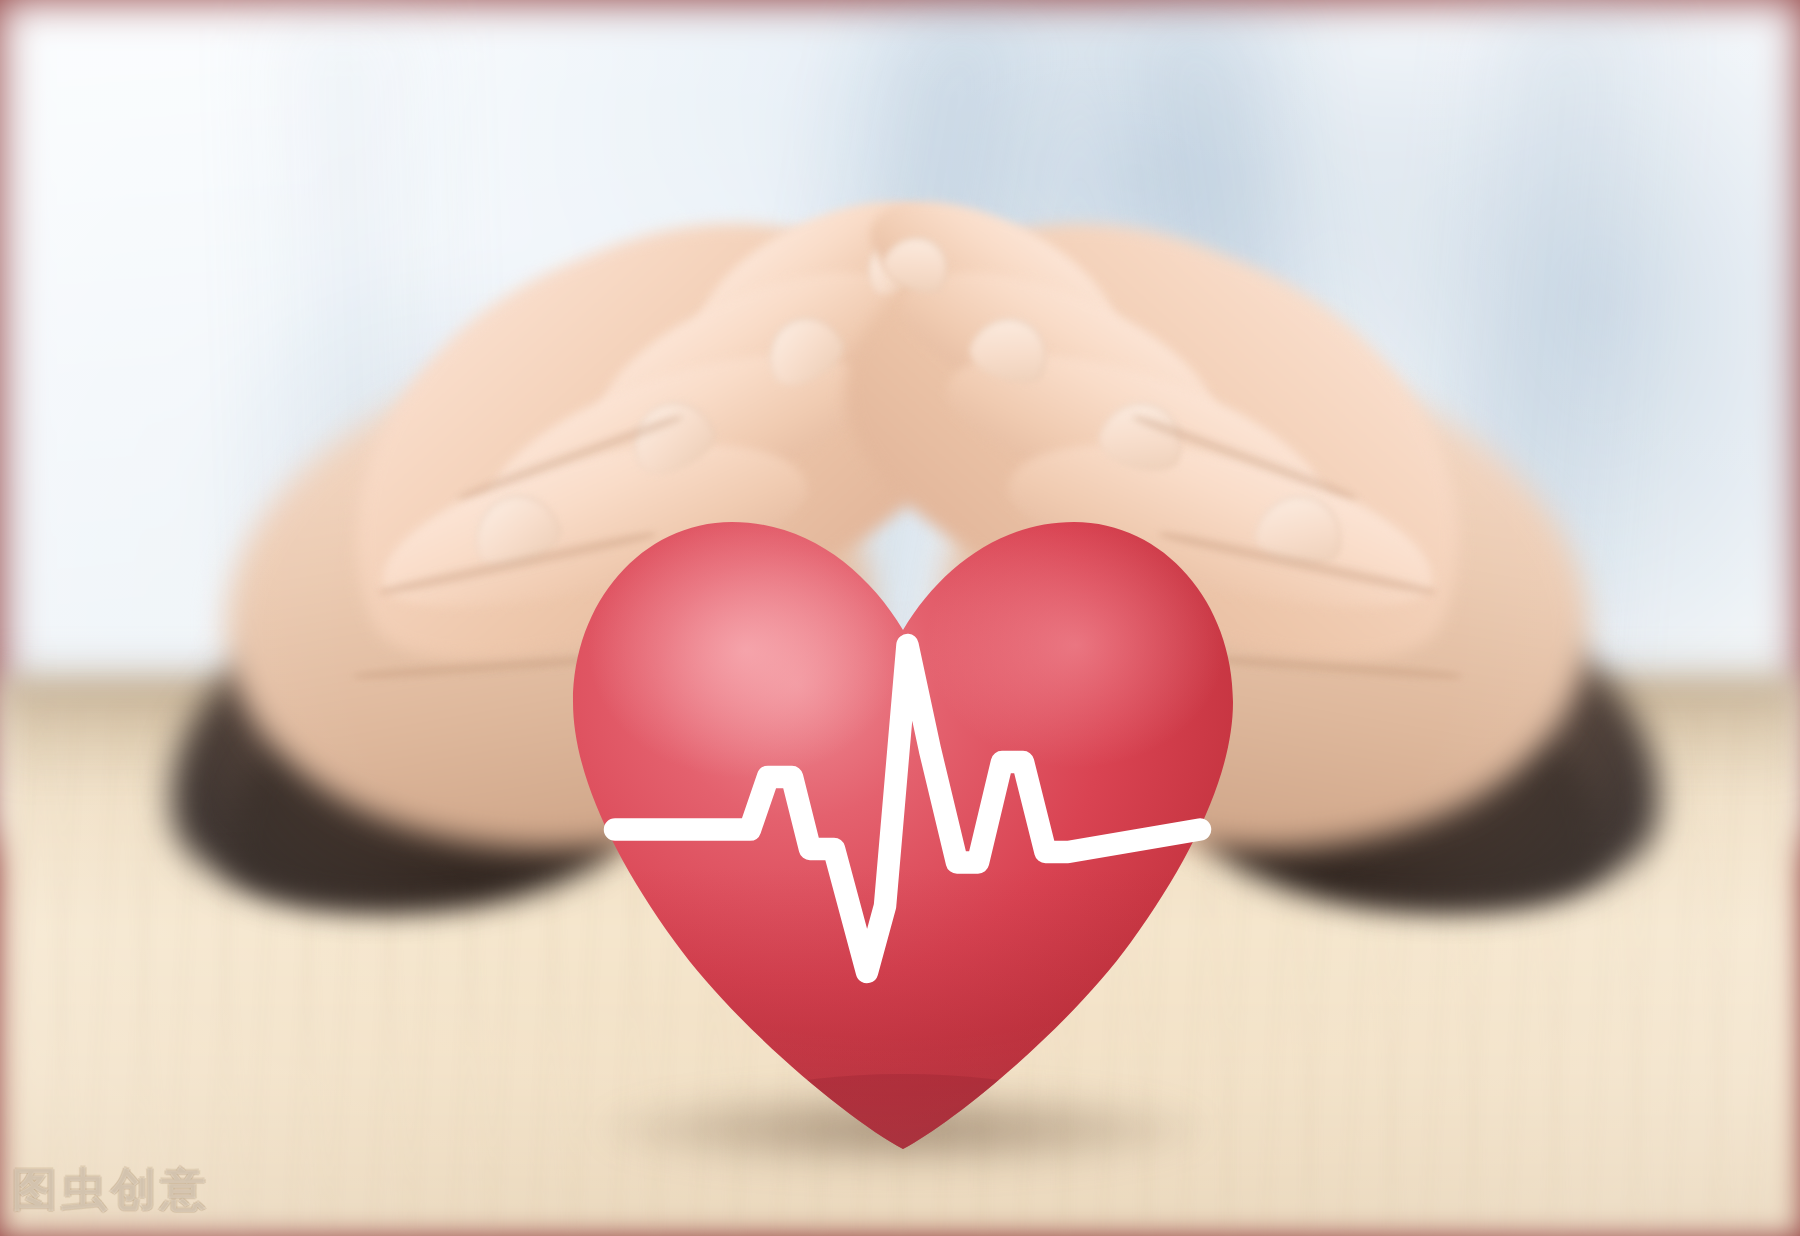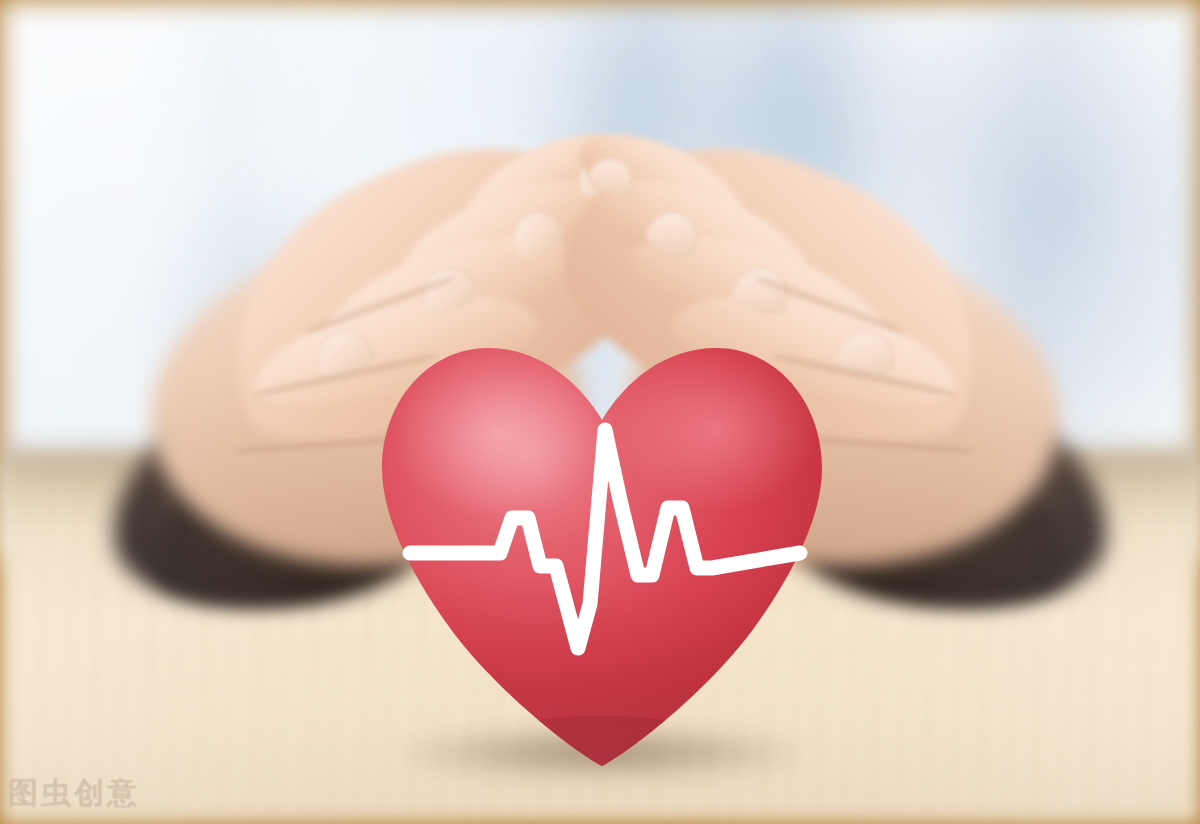--- a/index.html
+++ b/index.html
@@ -3,21 +3,22 @@
 <meta charset="utf-8">
 <title>Heart in Hands</title>
 <style>
   html,body{margin:0;padding:0;background:#fff;}
   body{font-family:"Liberation Sans",sans-serif;}
 
   #stage{
     position:relative;
     width:1200px;height:824px;
     overflow:hidden;
-    background:#a16207;
+    background:#7f1d1d;
+    font-weight:bold;
   }
 
   
   .bg-shirt{
     position:absolute;left:0;top:0;width:1200px;height:560px;
     background:
       radial-gradient(ellipse 420px 300px at 760px 120px, rgba(176,196,214,.55) 0%, rgba(176,196,214,0) 62%),
       radial-gradient(ellipse 300px 420px at 1065px 200px, rgba(158,182,204,.48) 0%, rgba(158,182,204,0) 65%),
       radial-gradient(ellipse 260px 240px at 300px 330px, rgba(186,204,220,.35) 0%, rgba(186,204,220,0) 70%),
       radial-gradient(ellipse 520px 360px at 600px 40px,  rgba(214,228,240,.55) 0%, rgba(214,228,240,0) 72%),

